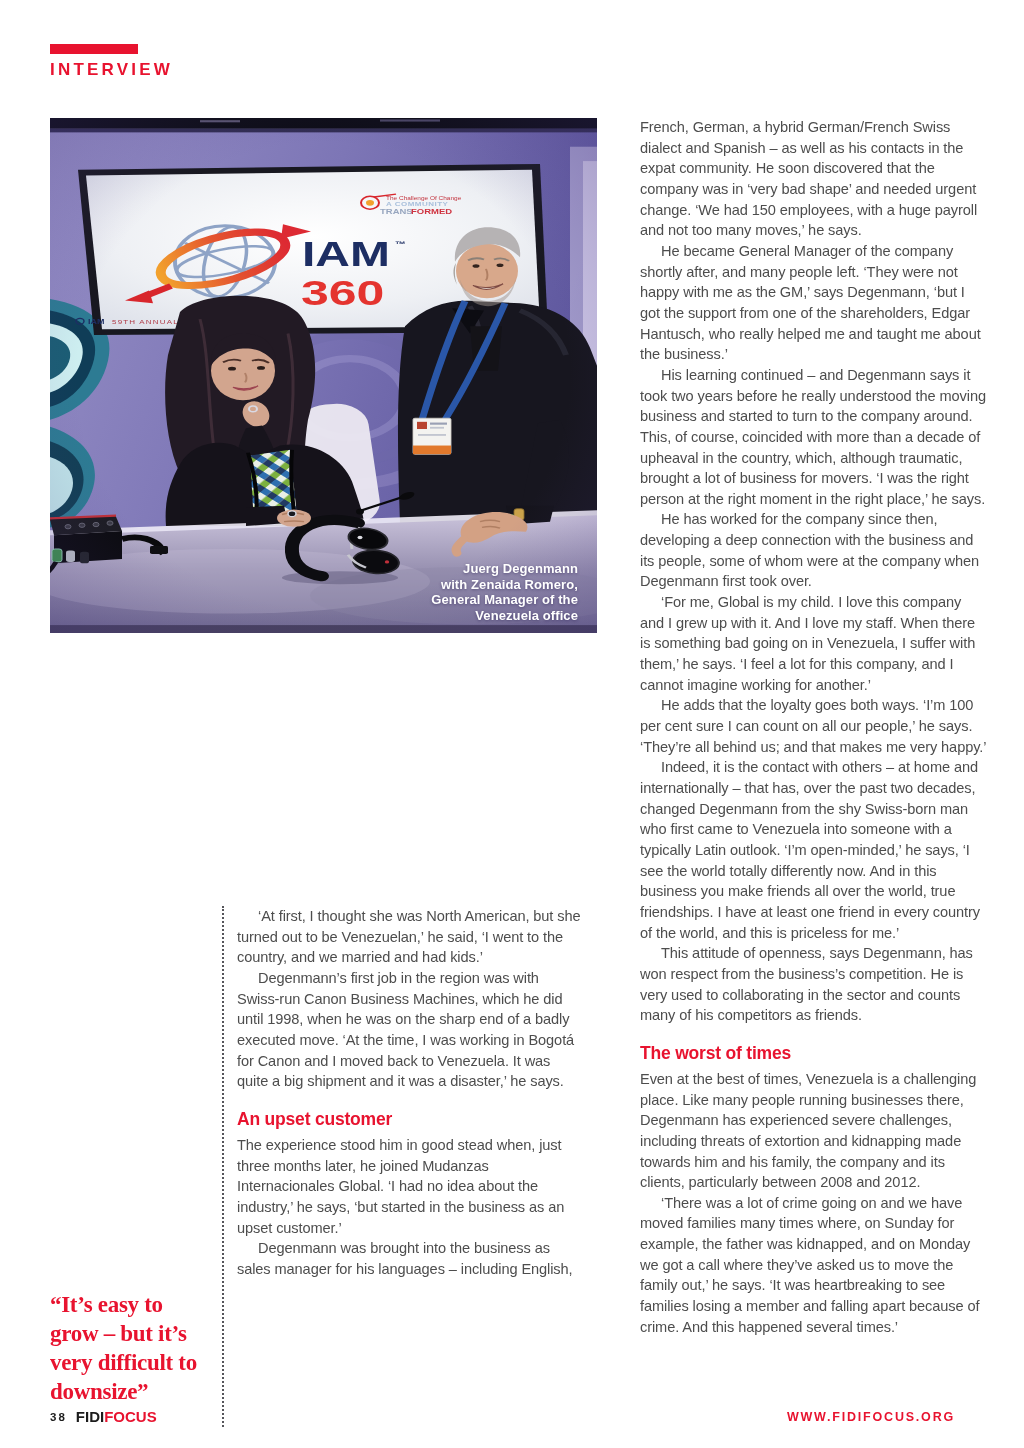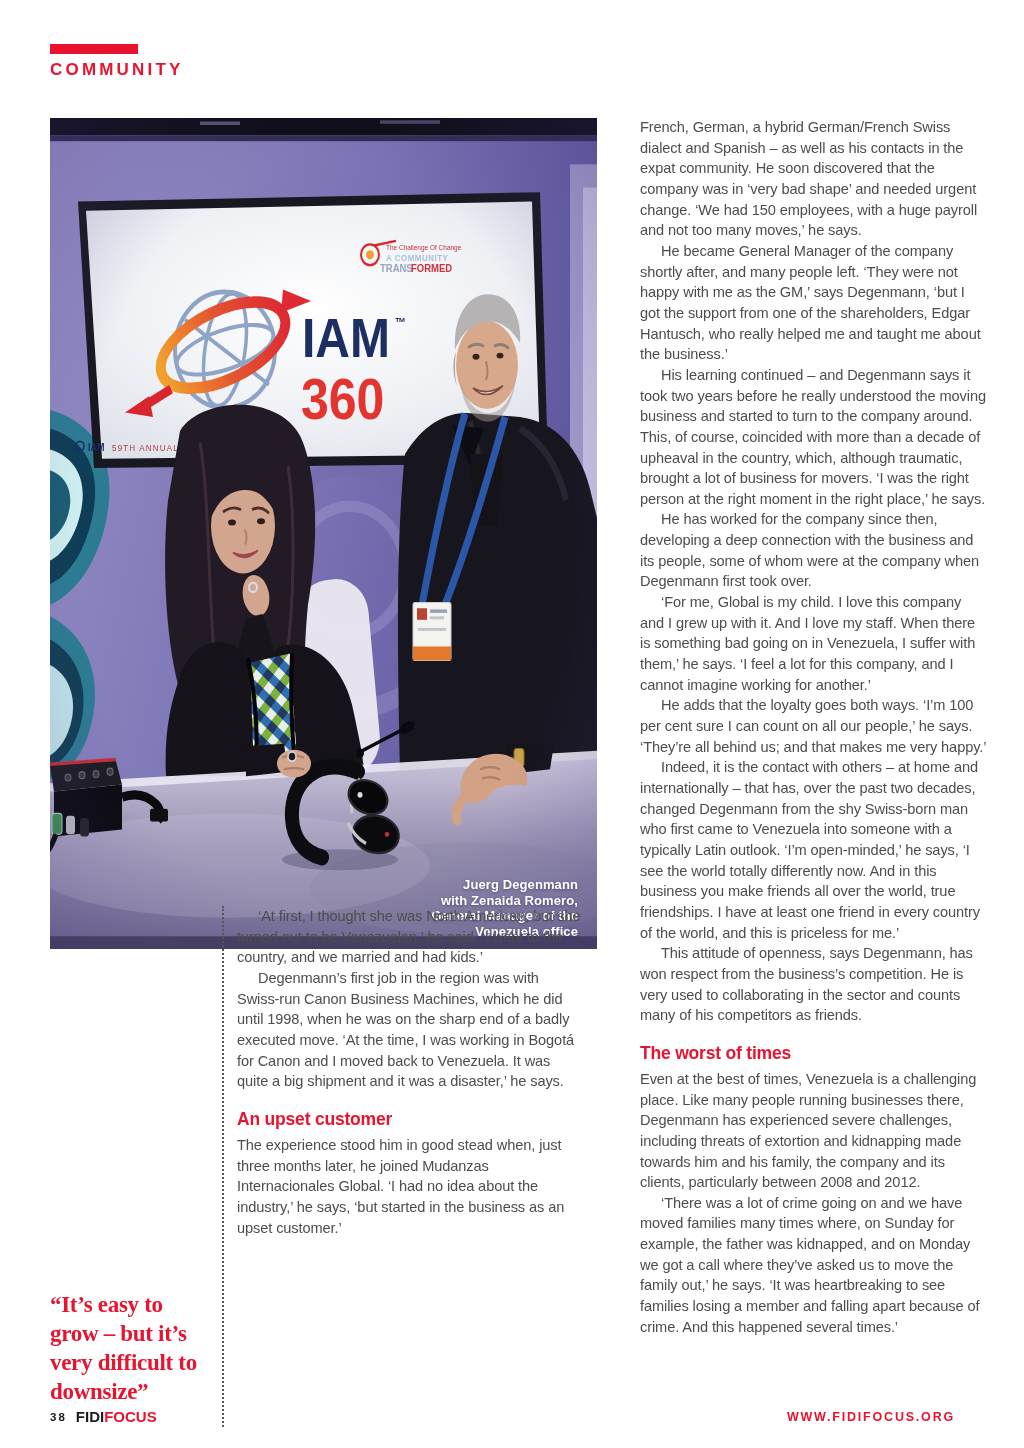--- a/index.html
+++ b/index.html
@@ -4,21 +4,21 @@
 <style>
   html,body{margin:0;padding:0;}
   body{
     width:1024px;height:1448px;position:relative;background:#ffffff;
     font-family:"Liberation Sans",sans-serif;color:#4d4d4d;overflow:hidden;
   }
   .kicker-bar{position:absolute;left:50px;top:44px;width:88px;height:10px;background:#e8132f;}
   .kicker{position:absolute;left:50px;top:60px;font-size:17px;font-weight:bold;
     letter-spacing:3.2px;color:#e8132f;}
 
-  .photo{position:absolute;left:50px;top:118px;width:547px;height:831px;margin:0;overflow:hidden;}
+  .photo{position:absolute;left:50px;top:118px;width:547px;height:515px;margin:0;overflow:hidden;}
   .photo svg{position:absolute;left:0;top:0;width:100%;height:100%;display:block;}
   .caption{position:absolute;right:19px;bottom:10px;text-align:right;color:#ffffff;
     font-weight:bold;font-size:13px;line-height:15.5px;letter-spacing:.1px;
     text-shadow:0 1px 3px rgba(30,20,70,.45);}
 
   .col{position:absolute;font-size:14.6px;line-height:20.65px;color:#4d4d4d;letter-spacing:-0.1px;}
   .right-col{left:608px;top:117px;width:348px;margin-left:32px;}
   .left-col{left:222px;top:878px;width:345px;padding-left:13px;
     border-left:2px dotted #55555a;min-height:521px;margin-top:28px;}
   .col p{margin:0;}
@@ -34,21 +34,21 @@
   .folio .brand-red{color:#e8132f;}
   .site{position:absolute;right:69px;top:1410px;font-weight:bold;font-size:12.5px;
     letter-spacing:1.8px;color:#e8132f;}
 </style>
 </head>
 <body>
 
 <div class="page">
 
   <div class="kicker-bar"></div>
-  <div class="kicker">COMMUNITY</div>
+  <div class="kicker">INTERVIEW</div>
 
   <figure class="photo">
     <svg viewBox="0 0 547 717" preserveAspectRatio="none">
       <defs>
         <linearGradient id="wallG" x1="0" y1="0" x2="1" y2="0.35">
           <stop offset="0" stop-color="#958ec5"></stop>
             <stop offset="0.5" stop-color="#7d76b6"></stop>
             <stop offset="1" stop-color="#5e579e"></stop>
         </linearGradient>
         <radialGradient id="screenG" cx="0.5" cy="0.42" r="0.8">
@@ -273,20 +273,21 @@
     <h2>The worst of times</h2>
     <p class="noindent">Even at the best of times, Venezuela is a challenging place. Like many people running businesses there, Degenmann has experienced severe challenges, including threats of extortion and kidnapping made towards him and his family, the company and its clients, particularly between 2008 and 2012.</p>
     <p class="indent">‘There was a lot of crime going on and we have moved families many times where, on Sunday for example, the father was kidnapped, and on Monday we got a call where they’ve asked us to move the family out,’ he says. ‘It was heartbreaking to see families losing a member and falling apart because of crime. And this happened several times.’</p>
   </div>
 
   <div class="col left-col">
     <p class="indent">‘At first, I thought she was North American, but she turned out to be Venezuelan,’ he said, ‘I went to the country, and we married and had kids.’</p>
     <p class="indent">Degenmann’s first job in the region was with Swiss-run Canon Business Machines, which he did until 1998, when he was on the sharp end of a badly executed move. ‘At the time, I was working in Bogotá for Canon and I moved back to Venezuela. It was quite a big shipment and it was a disaster,’ he says.</p>
     <h2>An upset customer</h2>
     <p class="noindent">The experience stood him in good stead when, just three months later, he joined Mudanzas Internacionales Global. ‘I had no idea about the industry,’ he says, ‘but started in the business as an upset customer.’</p>
+    <p class="indent">Degenmann was brought into the business as sales manager for his languages – including English,</p>
   </div>
 
   <blockquote class="pull-quote">
     <div>“It’s easy to</div>
     <div>grow – but it’s</div>
     <div>very difficult to</div>
     <div>downsize”</div>
   </blockquote>
 
   <div class="folio">

